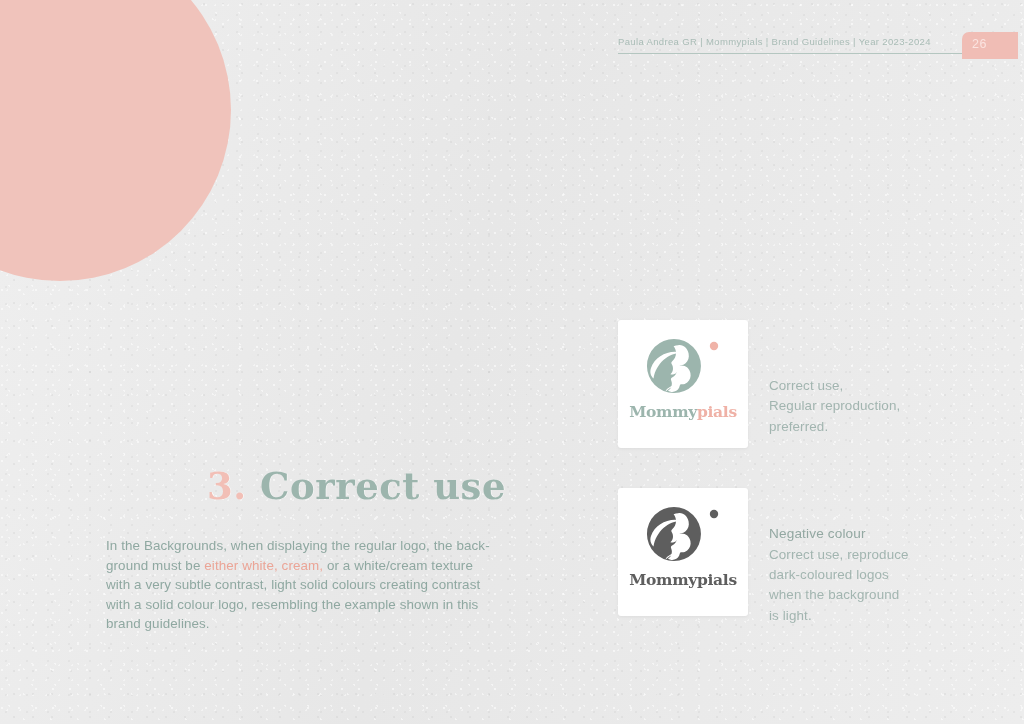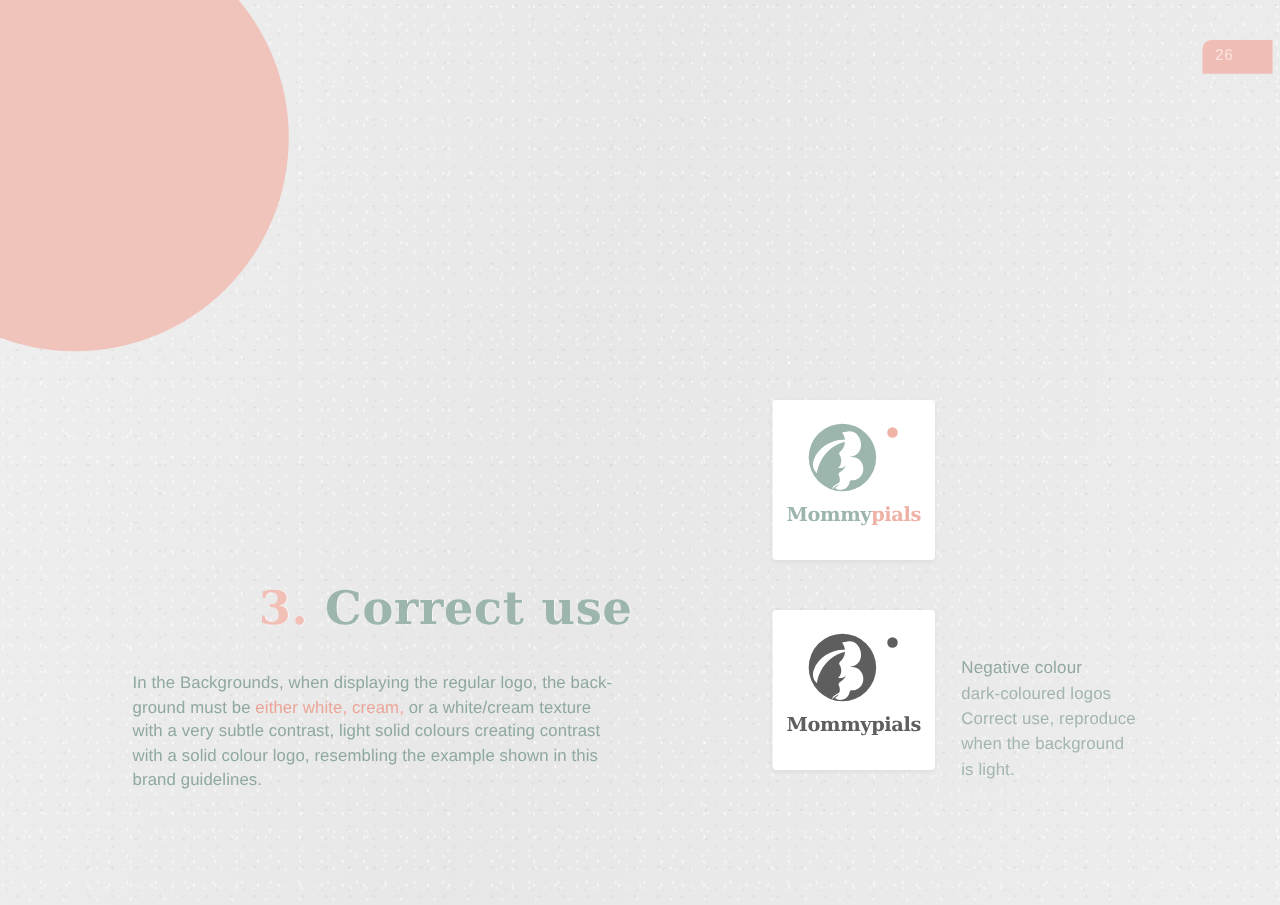--- a/index.html
+++ b/index.html
@@ -186,20 +186,24 @@
   }
   .usage-desc span { display: block; }
 </style>
 </head>
 <body>
 
 <div id="page">
 
   <div class="corner-circle"></div>
 
+  <div class="header">
+    <div class="header-text">Paula Andrea GR  |  Mommypials  |  Brand Guidelines  |  Year 2023-2024</div>
+    <div class="header-rule"></div>
+  </div>
 
   <div class="page-tab">
     <div class="page-tab-number">26</div>
   </div>
 
   <div class="left-col">
     <h1 class="section-title">
       <span class="num">3.</span><span>&nbsp;</span><span class="words">Correct use</span>
     </h1>
     <p class="body-copy">
@@ -224,20 +228,25 @@
                  C29.6 54.6 30.8 53.2 31.4 51.4 C32.1 49.4 32 47.4 31.2 45.6
                  C30.6 44.2 30.9 43.2 32.1 42.5 C35 40.8 36.8 38.2 37.4 34.9
                  C37.8 32.6 37.4 30.6 36.2 28.8 C37.6 30 38.9 30.8 40.4 30.6 Z" fill="#ffffff"></path>
         <path d="M25.6 56.4 C30.4 52 36.4 49.2 43 48.2 C37.4 48.4 32 50.2 27.6 53.4
                  C26.4 54.3 25.8 55.3 25.6 56.4 Z" fill="#ffffff"></path>
         <circle cx="74" cy="11" r="4.2" fill="#f0b3a8"></circle>
       </svg>
       <div class="logo-word"><span class="word-a">Mommy</span><span class="word-b">pials</span></div>
     </div>
     <div class="usage-text">
+      <div class="usage-desc">
+        <span>Correct use,</span>
+        <span>Regular reproduction,</span>
+        <span>preferred.</span>
+      </div>
     </div>
   </div>
 
   <div class="usage-block" id="usage-negative">
     <div class="logo-card">
       <svg class="logo-mark" viewBox="0 0 86 62">
         <path d="M34 4 A27 27 0 1 1 33.9 58 A27 27 0 1 1 34 4 Z
                  M13.5 43.5 C16 28 29 17.5 42 18 C30 14 15 21 11 33 C9.6 37 10.6 41 13.5 43.5 Z" fill="#5e5e5e" fill-rule="evenodd"></path>
         <path d="M38.2 10.2 C43.6 9.4 47.6 13.4 48.6 18.6 C49.4 22.6 48.2 26 45.6 28.2
                  C44.2 29.4 42.6 30 41 30.2 C40 30.3 39.4 30.8 39.3 31.8
@@ -253,21 +262,21 @@
                  C37.8 32.6 37.4 30.6 36.2 28.8 C37.6 30 38.9 30.8 40.4 30.6 Z" fill="#ffffff"></path>
         <path d="M25.6 56.4 C30.4 52 36.4 49.2 43 48.2 C37.4 48.4 32 50.2 27.6 53.4
                  C26.4 54.3 25.8 55.3 25.6 56.4 Z" fill="#ffffff"></path>
         <circle cx="74" cy="11" r="4.2" fill="#5e5e5e"></circle>
       </svg>
       <div class="logo-word"><span class="word-mono">Mommy</span><span class="word-mono">pials</span></div>
     </div>
     <div class="usage-text">
       <div class="usage-heading">Negative colour</div>
       <div class="usage-desc">
+        <span>Correct use, reproduce</span>
         <span>dark-coloured logos</span>
-        <span>Correct use, reproduce</span>
         <span>when the background</span>
         <span>is light.</span>
       </div>
     </div>
   </div>
 
 </div>
 
 </body></html>

